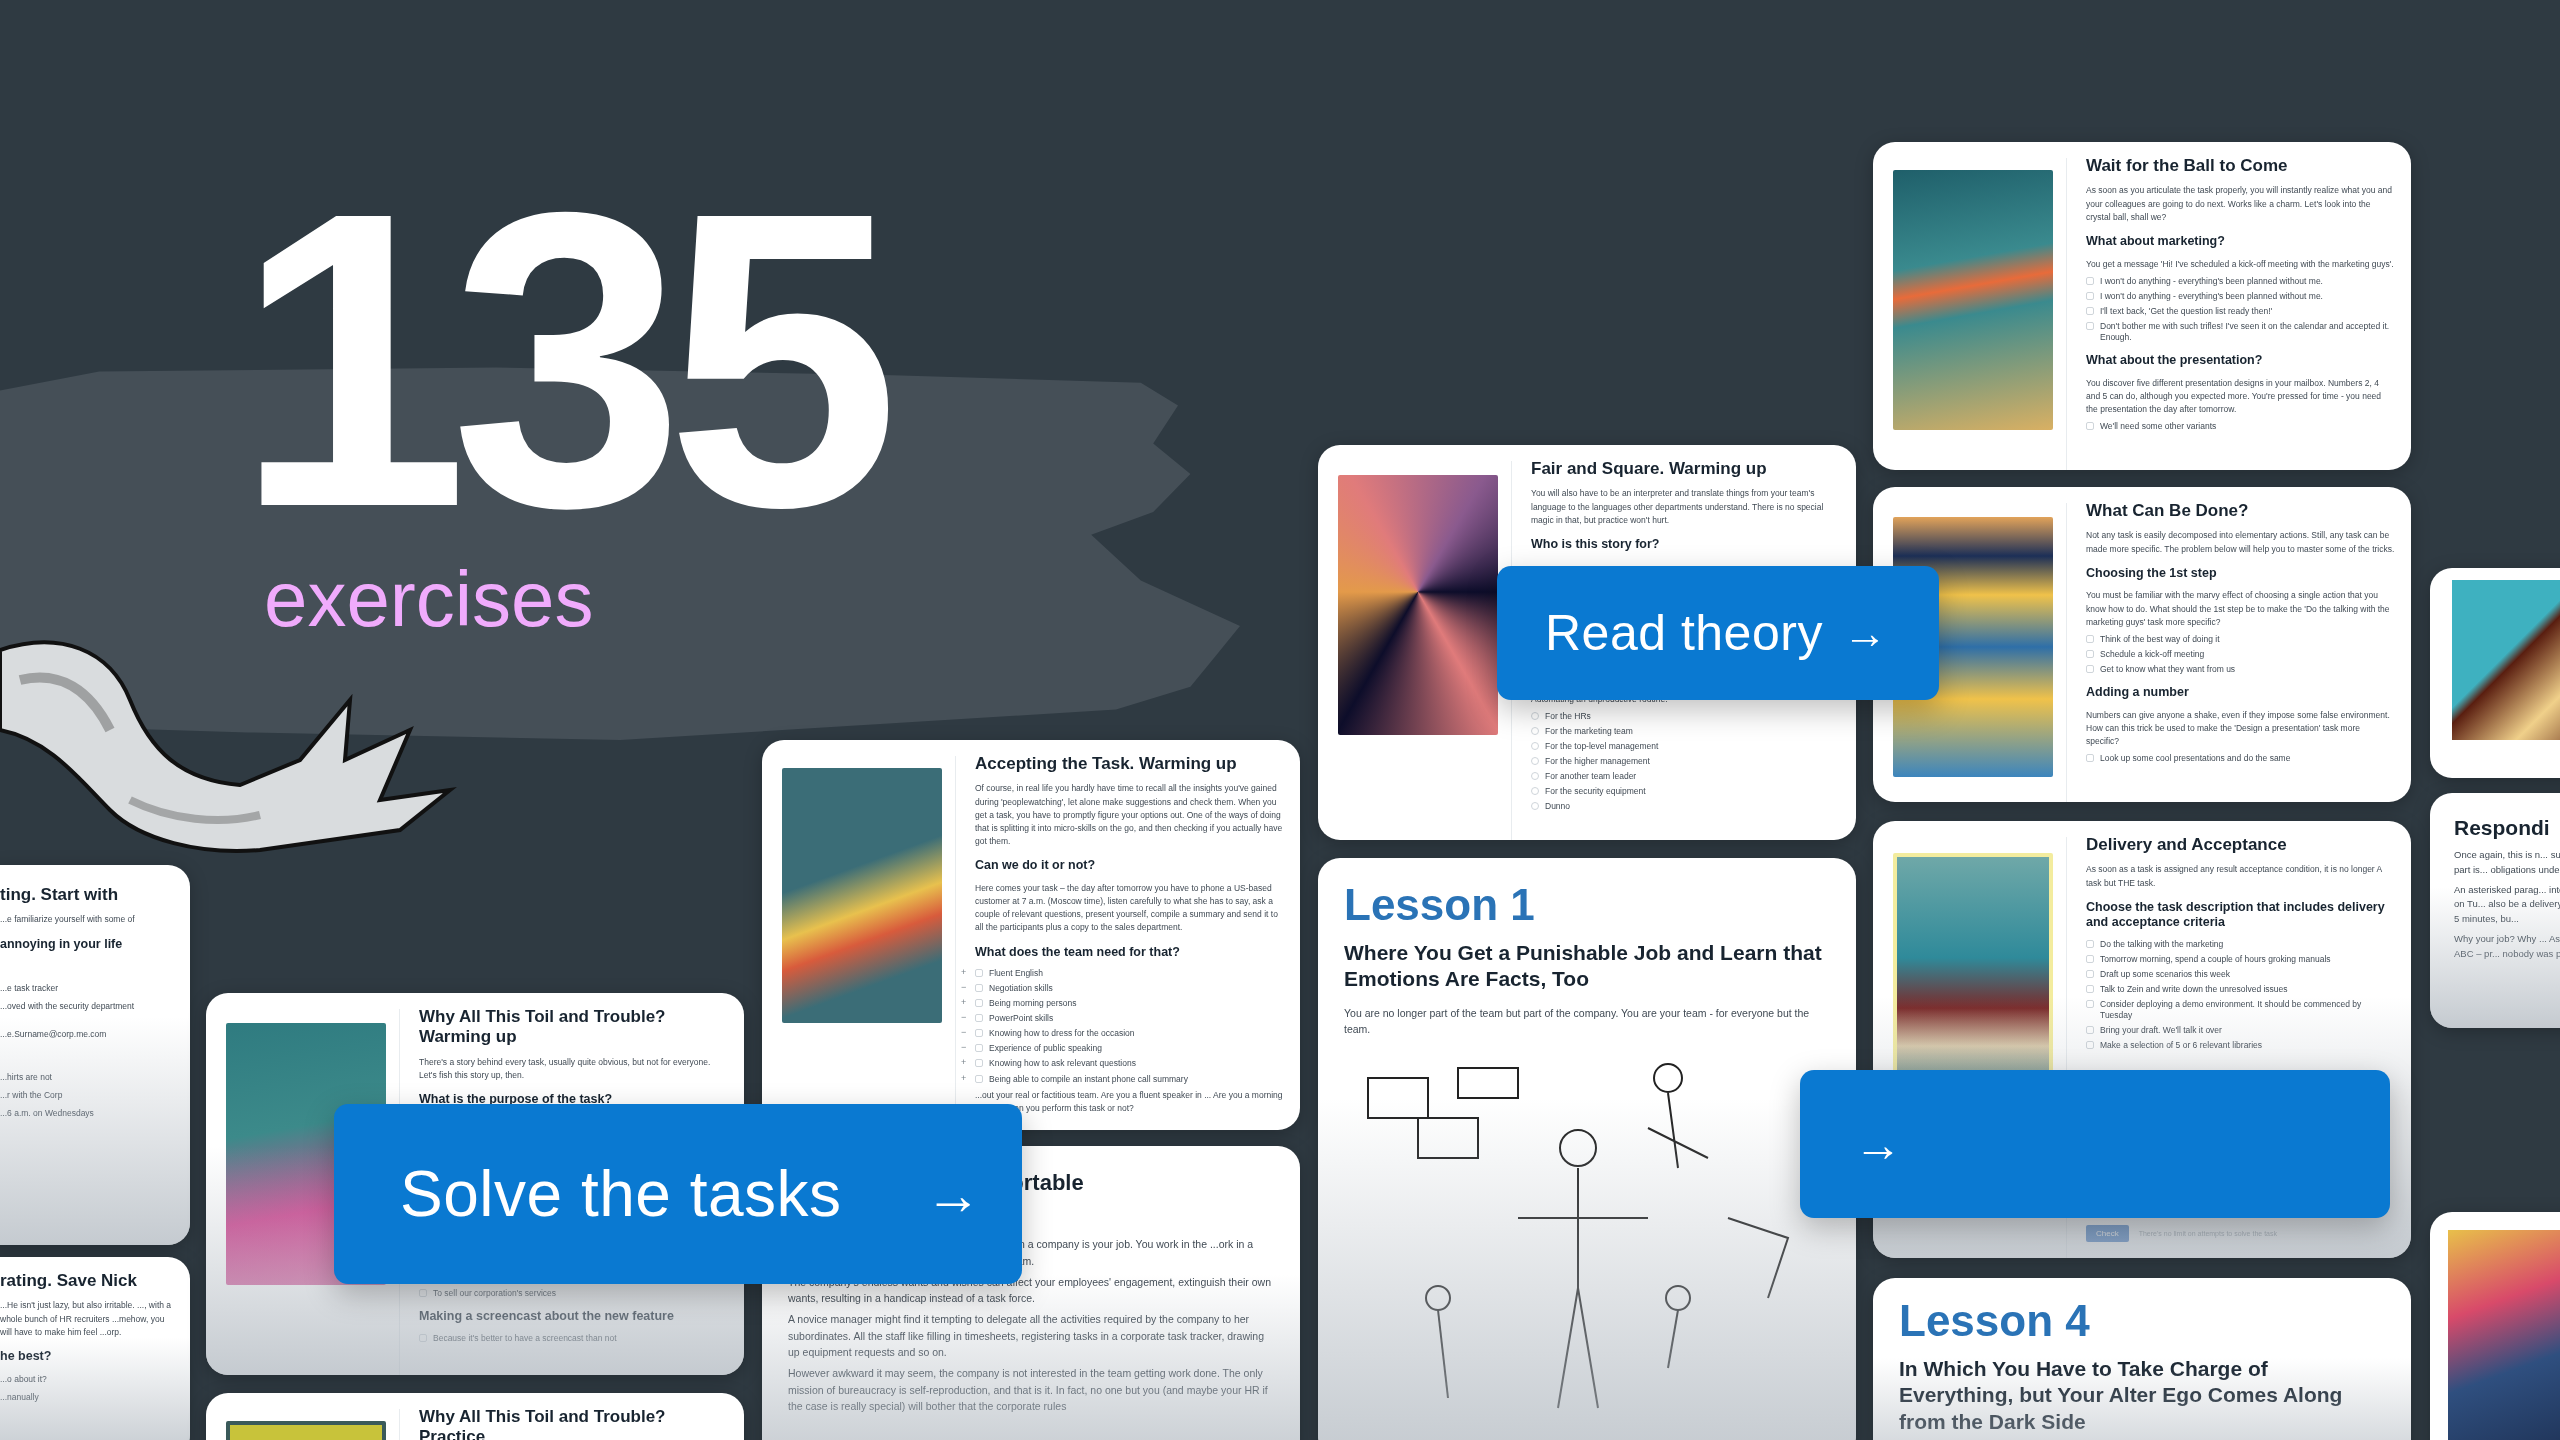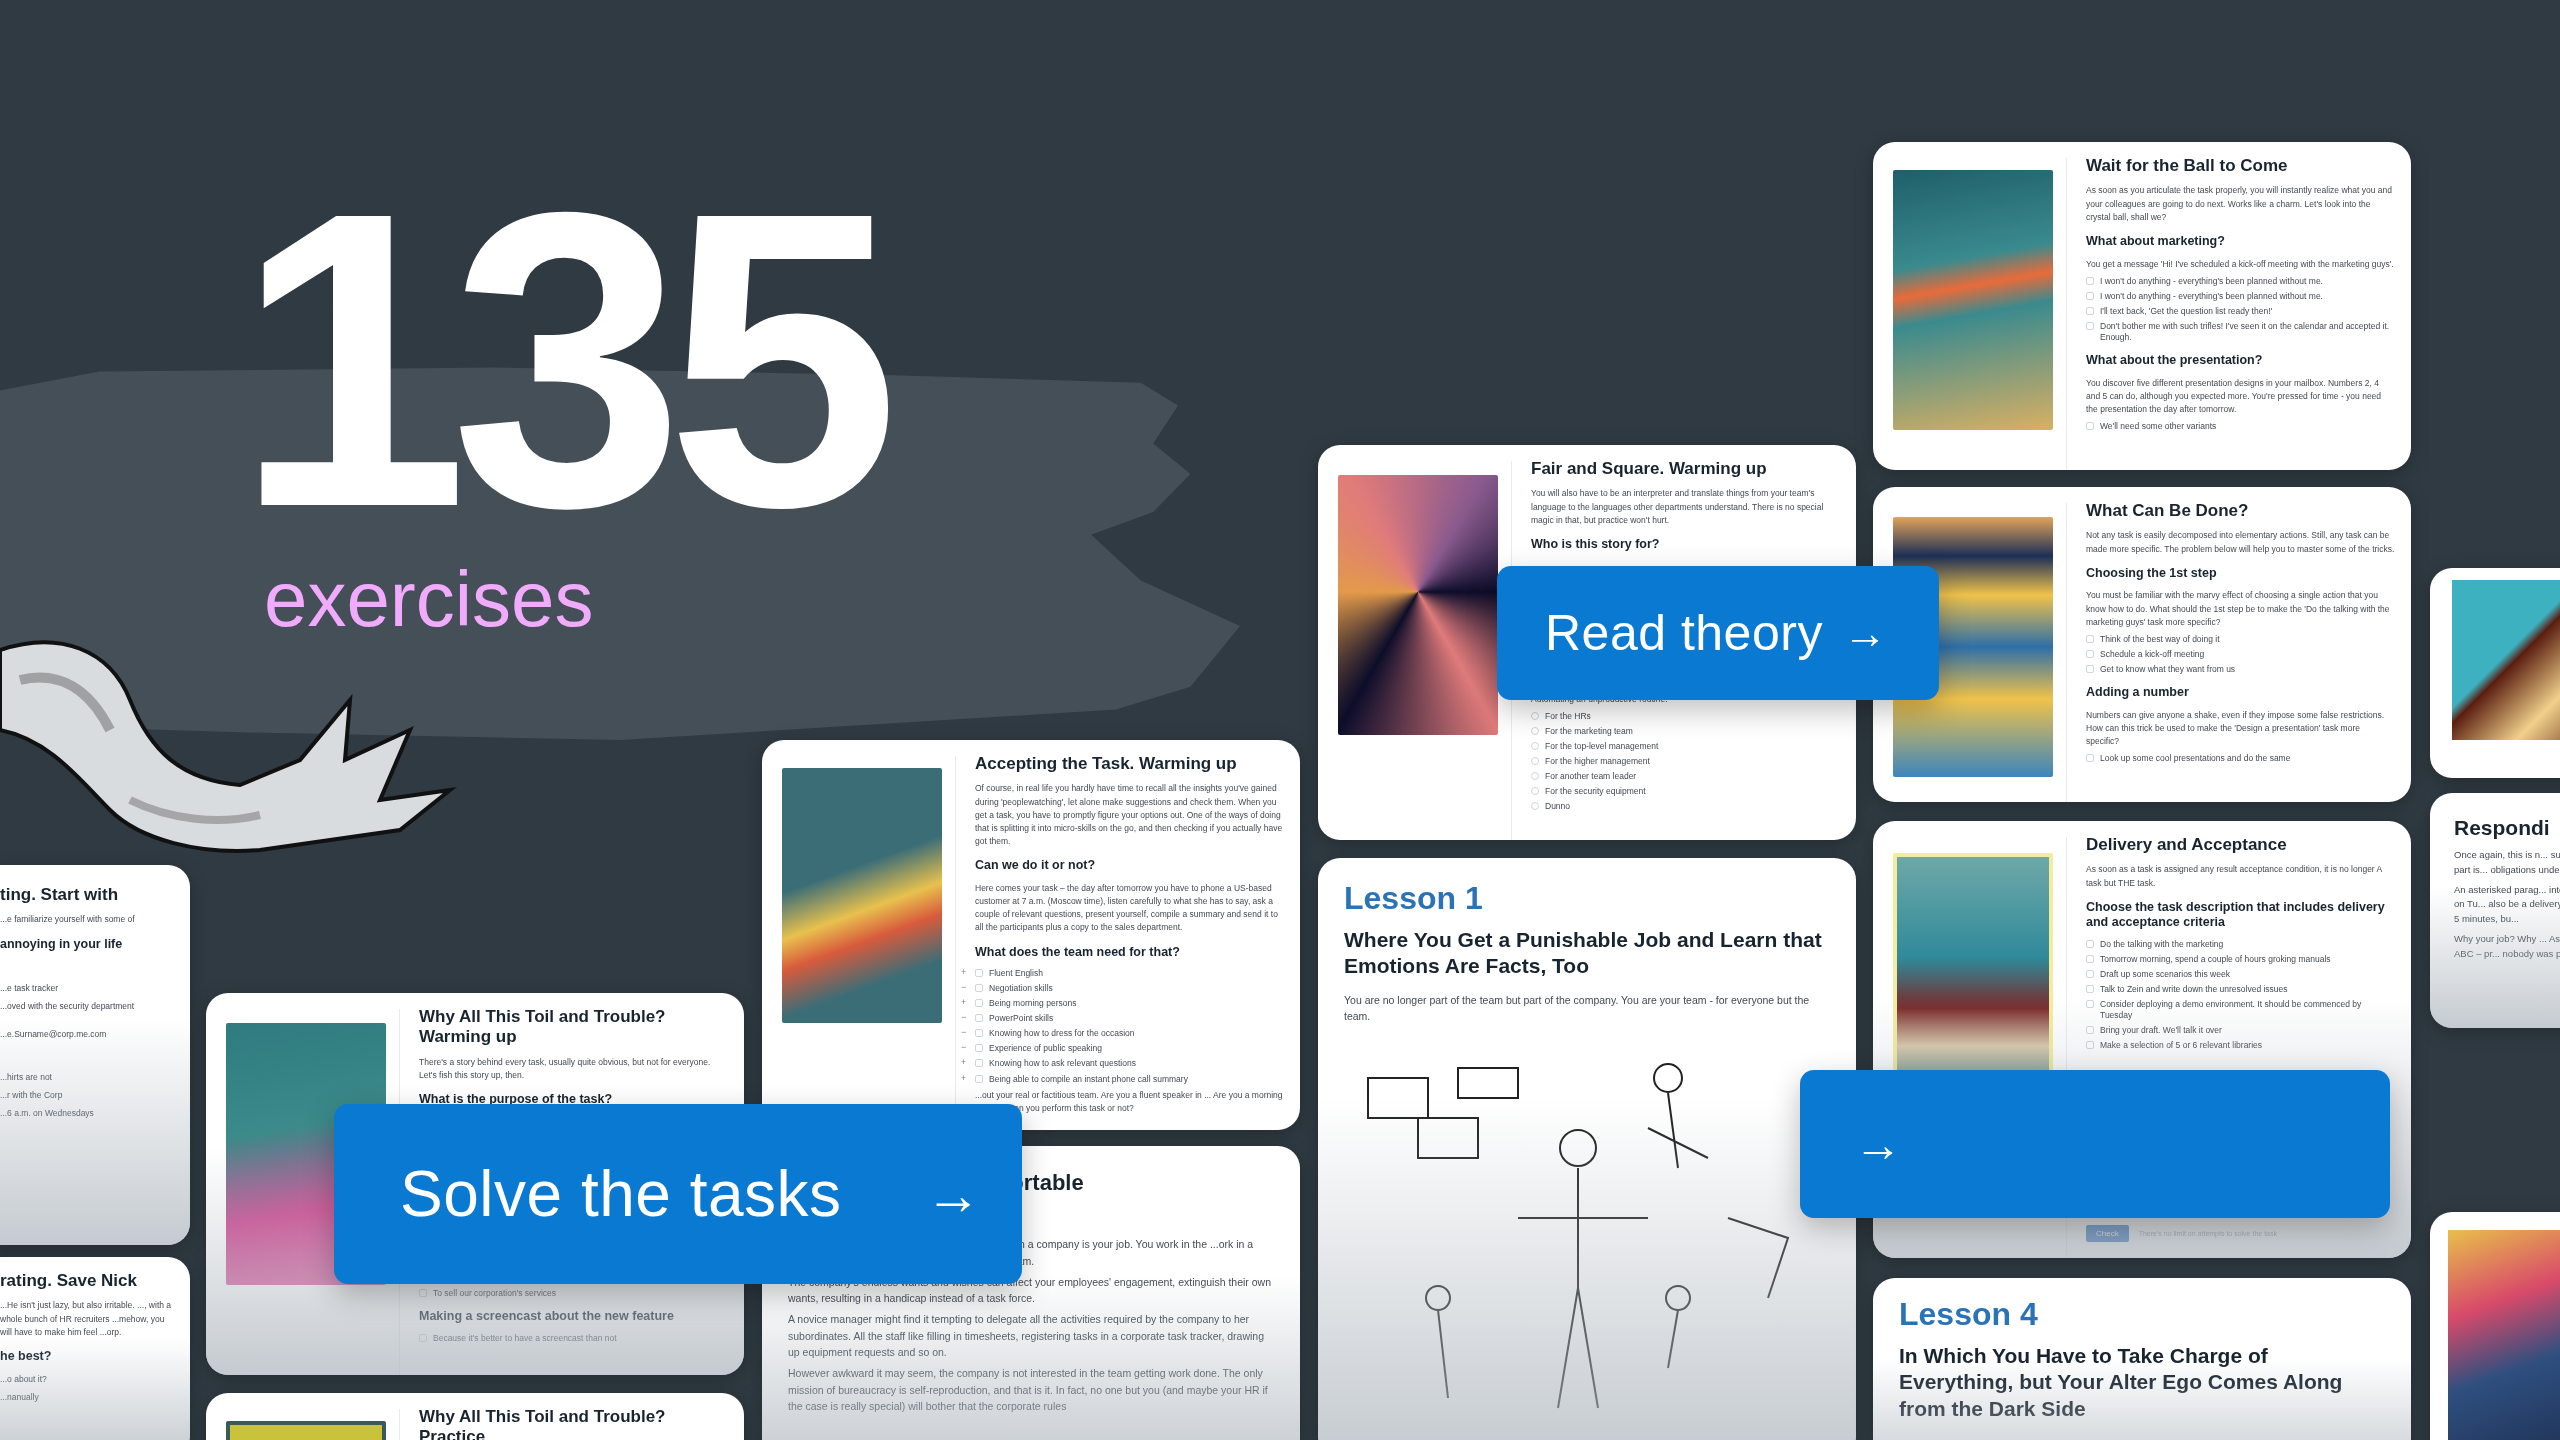--- a/index.html
+++ b/index.html
@@ -43,21 +43,21 @@
   }
   .card .body { position: absolute; left: 213px; top: 14px; right: 16px; }
   .card h3 { font-size: 17px; font-weight: 700; color: #182430; margin-bottom: 8px; line-height: 1.2; }
   .card h4 { font-size: 12.5px; font-weight: 700; color: #182430; margin: 10px 0 8px; line-height: 1.25; }
   .card p { font-size: 8.5px; line-height: 1.55; color: #404a54; margin-bottom: 5px; }
   .card ul { list-style: none; }
   .card li { font-size: 8.5px; color: #404a54; display: flex; align-items: flex-start; gap: 6px; margin-bottom: 4px; line-height: 1.3; }
   .chk { width: 8px; height: 8px; border: 1px solid #cfd5da; border-radius: 2px; flex: 0 0 8px; margin-top: 1px; }
   .rad { width: 8px; height: 8px; border: 1px solid #cfd5da; border-radius: 50%; flex: 0 0 8px; margin-top: 1px; }
   .sign { width: 8px; flex: 0 0 8px; color: #7a848c; font-size: 9px; line-height: 1; margin-left: -14px; }
-  .lesson-card .lesson-num { font-size: 32px; font-weight: 700; color: #2a73b6; margin-bottom: 10px; }
+  .lesson-card .lesson-num { font-size: 44px; font-weight: 700; color: #2a73b6; margin-bottom: 10px; }
   .lesson-card .lesson-title { font-size: 21px; font-weight: 700; color: #182430; line-height: 1.25; margin-bottom: 12px; }
   .lesson-card .lesson-desc { font-size: 10.5px; line-height: 1.6; color: #404a54; }
   .cta {
     position: absolute; background: #0a79d1; border-radius: 14px; color: #fff;
     display: flex; align-items: center; justify-content: space-between;
     box-shadow: 0 10px 30px rgba(0,0,0,0.25);
     cursor: pointer;
   }
   .cta .label { font-size: 64px; font-weight: 400; letter-spacing: 0.5px; }
   .cta .arrow { font-size: 56px; font-weight: 700; }
@@ -322,21 +322,21 @@
       <li>
           <span class="chk"></span>
           <span>Schedule a kick-off meeting</span>
         </li>
       <li>
           <span class="chk"></span>
           <span>Get to know what they want from us</span>
         </li>
     </ul>
     <h4>Adding a number</h4>
-    <p>Numbers can give anyone a shake, even if they impose some false restrictions. How can this trick be used to make the 'Design a presentation' task more specific?</p>
+    <p>Numbers can give anyone a shake, even if they impose some false environment. How can this trick be used to make the 'Design a presentation' task more specific?</p>
     <ul>
       <li>
           <span class="chk"></span>
           <span>Look up some cool presentations and do the same</span>
         </li>
     </ul>
   </div>
 </div>
 
 <div class="card fade" style="left:1873px; top:821px; width:538px; height:437px;">

